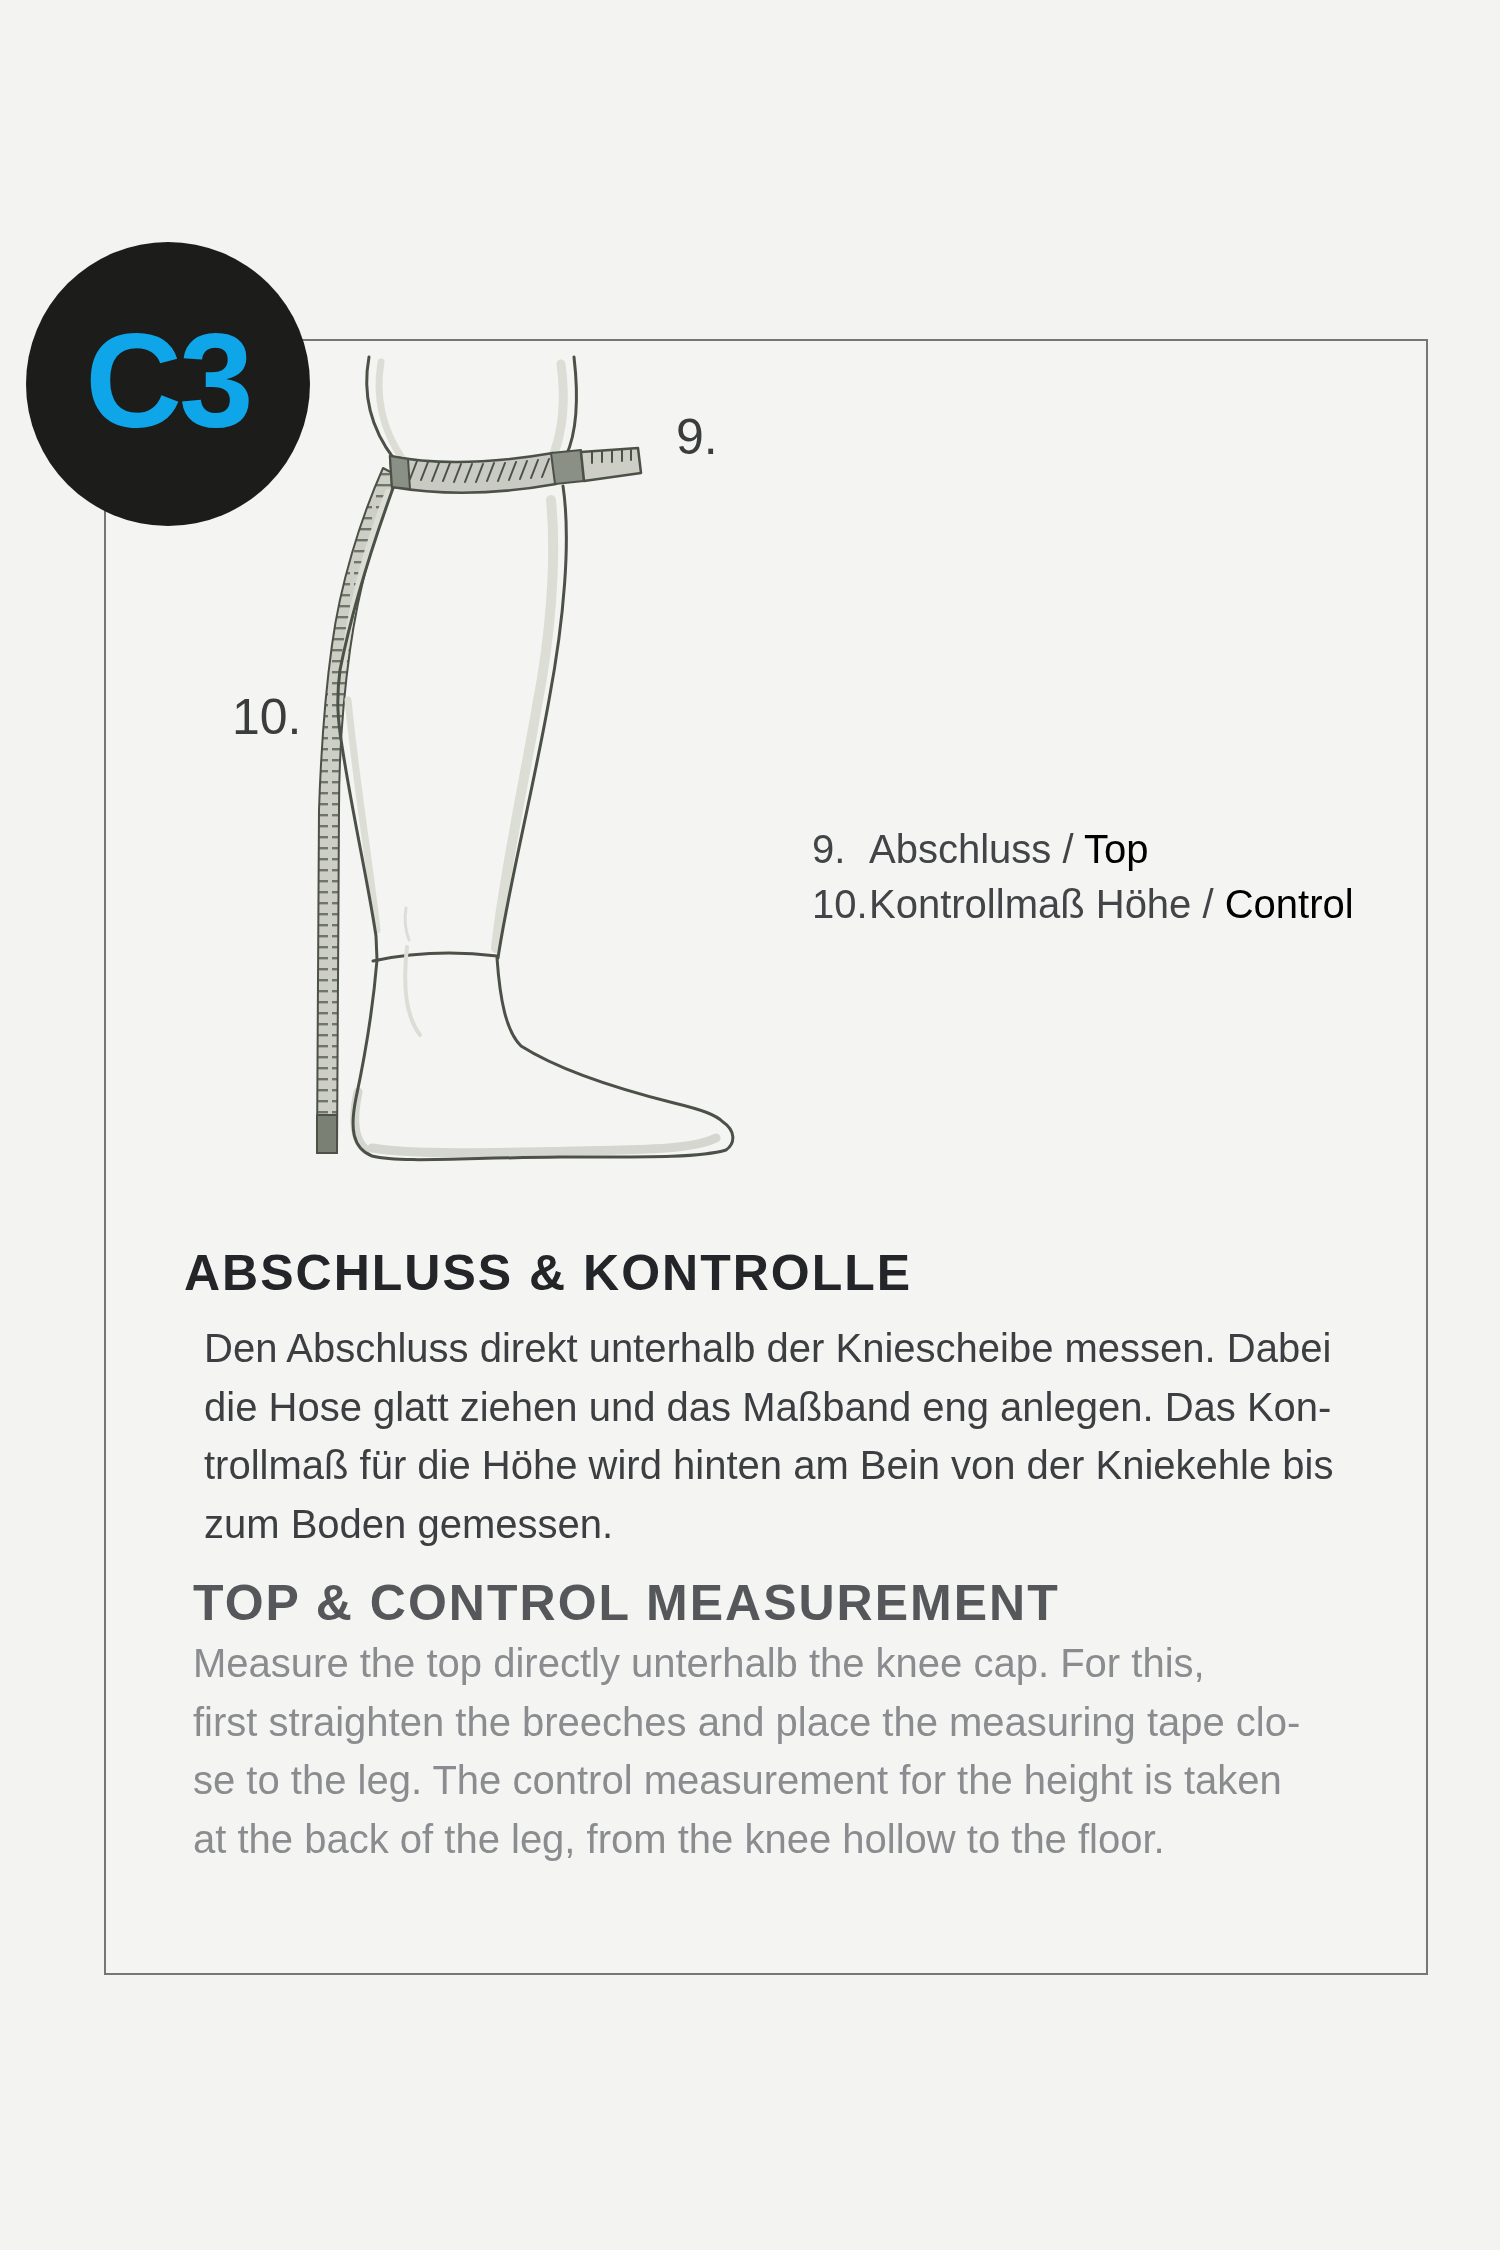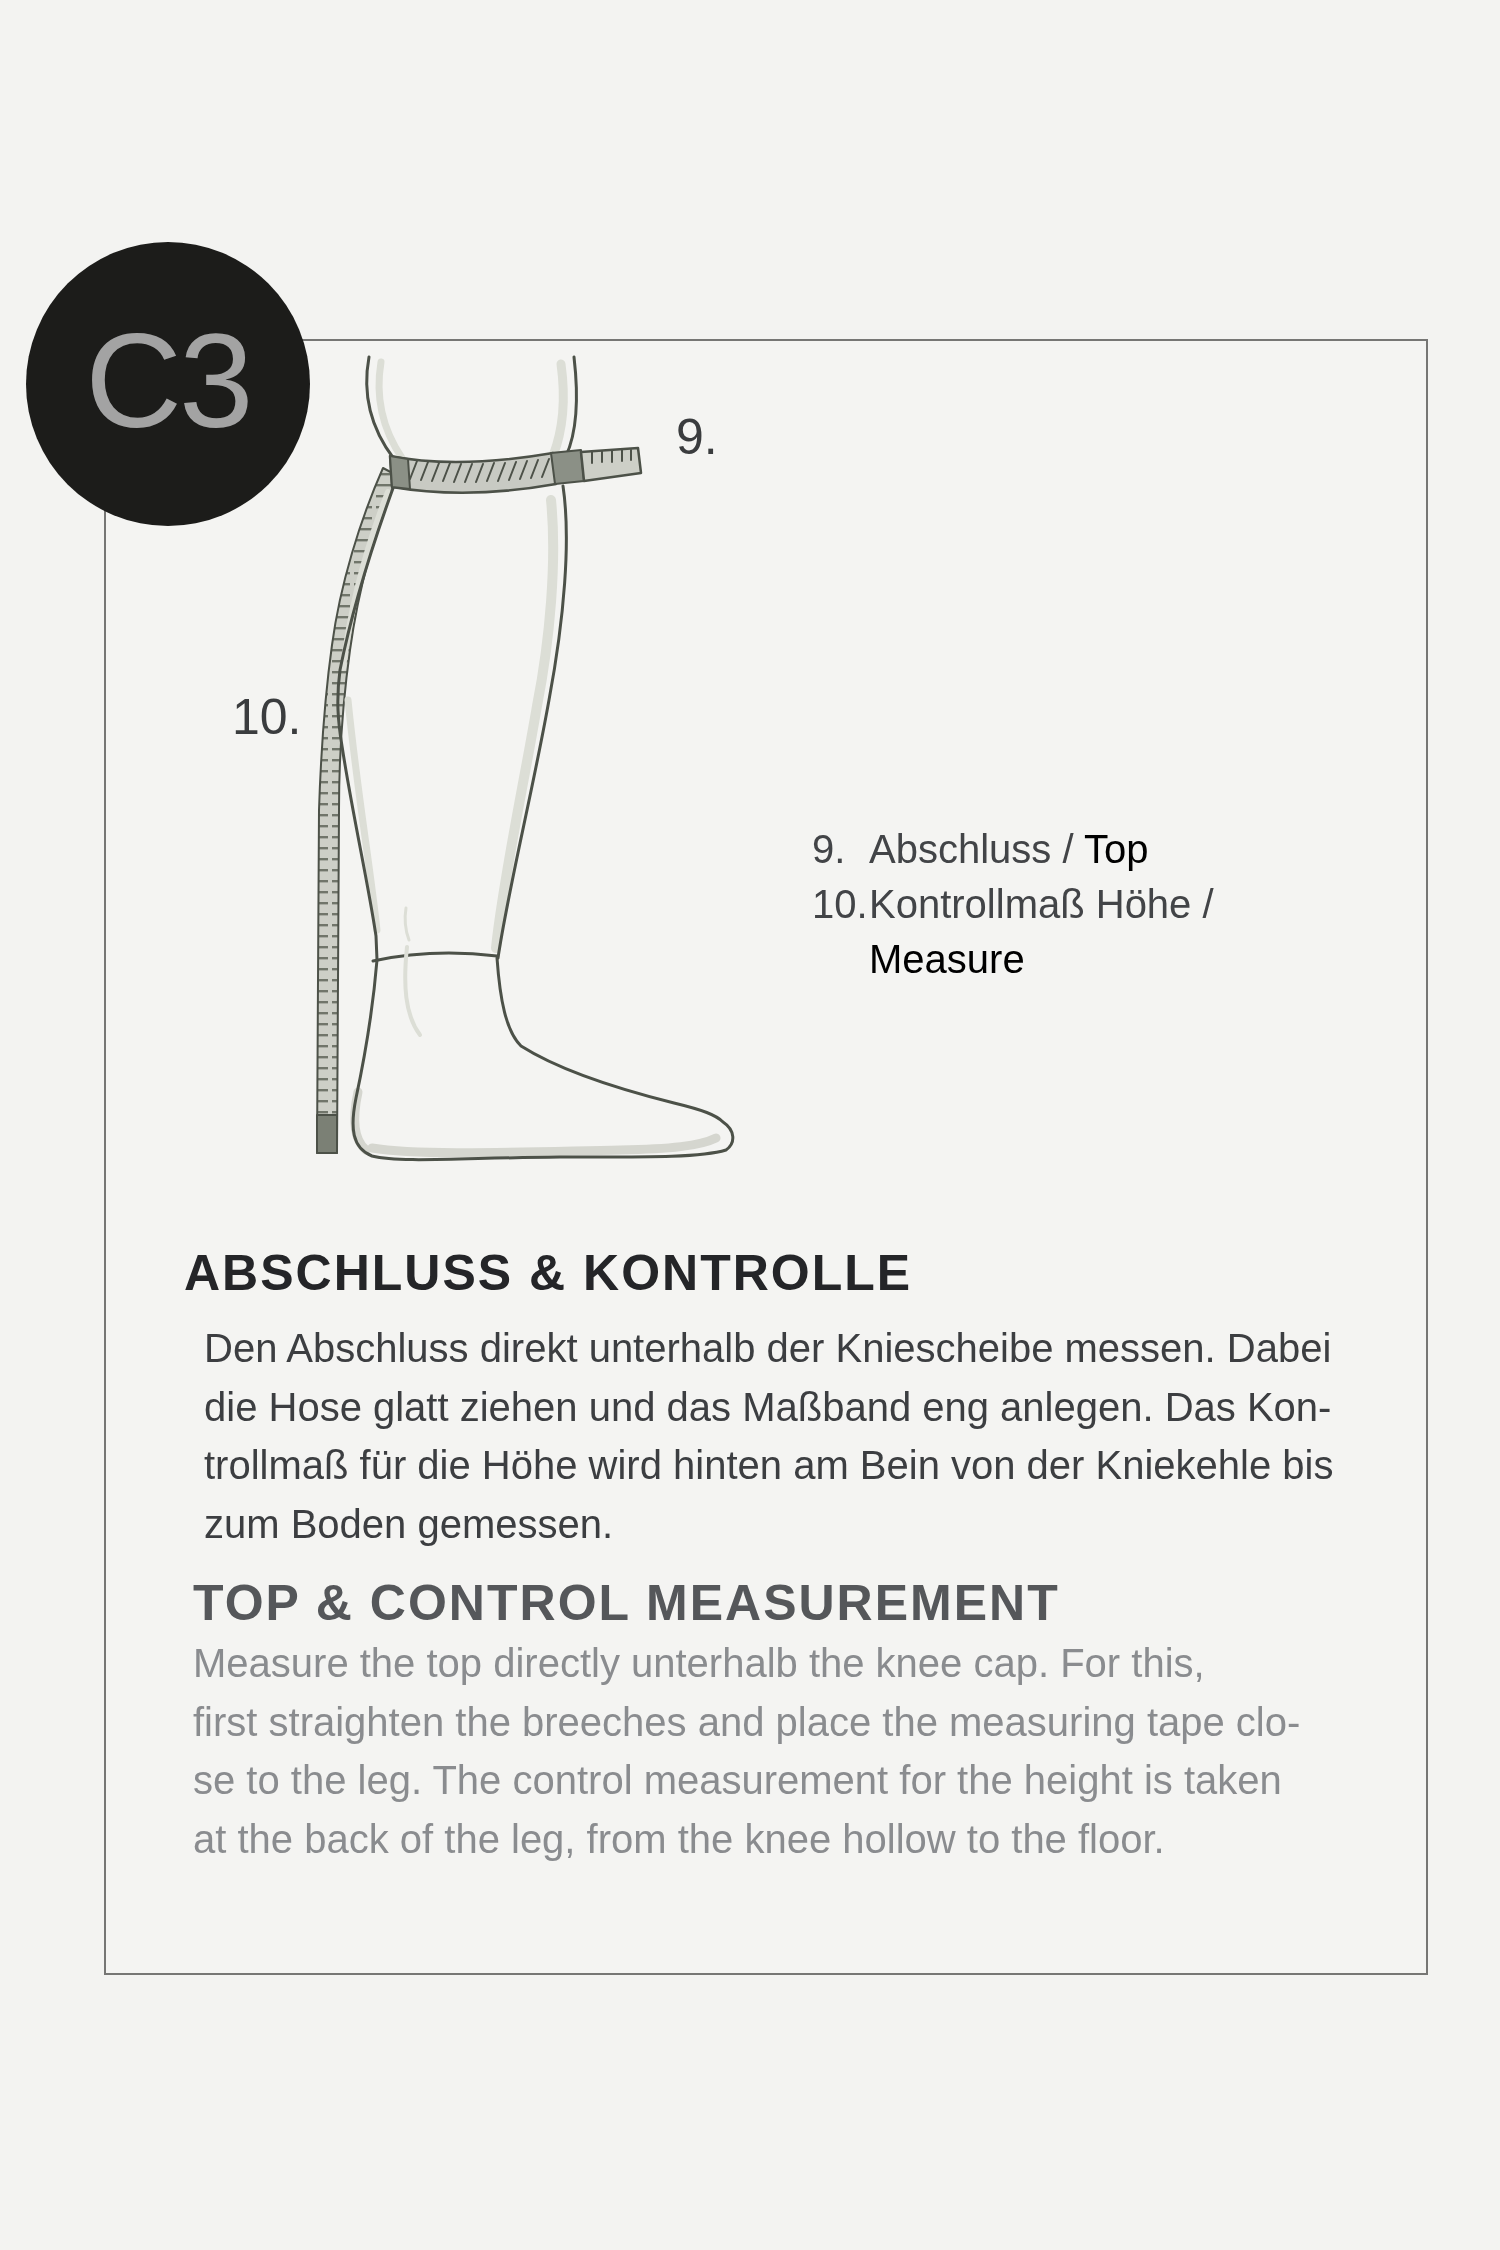--- a/index.html
+++ b/index.html
@@ -12,21 +12,21 @@
   .abs{position:absolute;}
   .frame{
     left:104px;top:339px;width:1320px;height:1632px;
     border:2px solid #767674;background:#f4f4f2;
   }
   .badge{
     left:26px;top:242px;width:284px;height:284px;border-radius:50%;
     background:#1c1c1a;display:flex;align-items:center;justify-content:center;
   }
   .badge-text{
-    color:#a3a3a3;font-size:134px;font-weight:400;letter-spacing:-3px;
+    color:#0ea5e9;font-size:134px;font-weight:700;letter-spacing:-3px;
     transform:translateY(-4px);
   }
   .fig-label{color:#3a3c3e;font-size:50px;line-height:50px;}
   .legend{
     left:812px;top:822px;width:560px;
     font-size:40px;line-height:55px;color:#424447;
   }
   .legend-row{display:grid;grid-template-columns:57px auto;}
   .legend-secondary{color:#000000;}
   .h-de{
@@ -121,21 +121,21 @@
   <div class="abs fig-label" style="left:676px;top:412px;">9.</div>
   <div class="abs fig-label" style="left:232px;top:692px;">10.</div>
 
   <div class="abs legend">
     <div class="legend-row">
       <span>9.</span>
       <span><span>Abschluss / </span><span class="legend-secondary">Top</span></span>
     </div>
     <div class="legend-row">
       <span>10.</span>
-      <span><span>Kontrollmaß Höhe / </span><span class="legend-secondary">Measure</span></span>
+      <span><span>Kontrollmaß Höhe / </span><span class="legend-secondary">Control</span></span>
     </div>
     <div class="legend-row">
       <span></span>
     </div>
   </div>
 
   <h2 class="abs h-de" style="margin:0;">ABSCHLUSS &amp; KONTROLLE</h2>
   <p class="abs p-de" style="margin:11px;">Den Abschluss direkt unterhalb der Kniescheibe messen. Dabei
 die Hose glatt ziehen und das Maßband eng anlegen. Das Kon-
 trollmaß für die Höhe wird hinten am Bein von der Kniekehle bis

